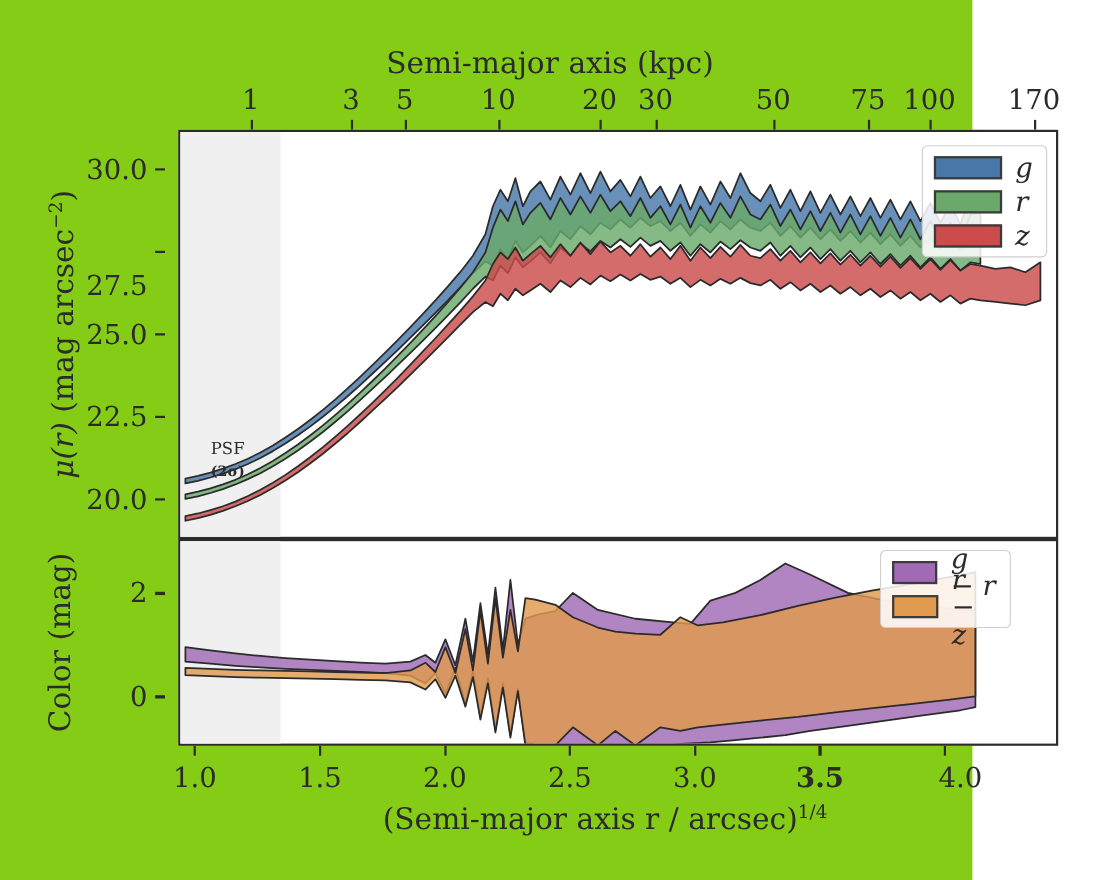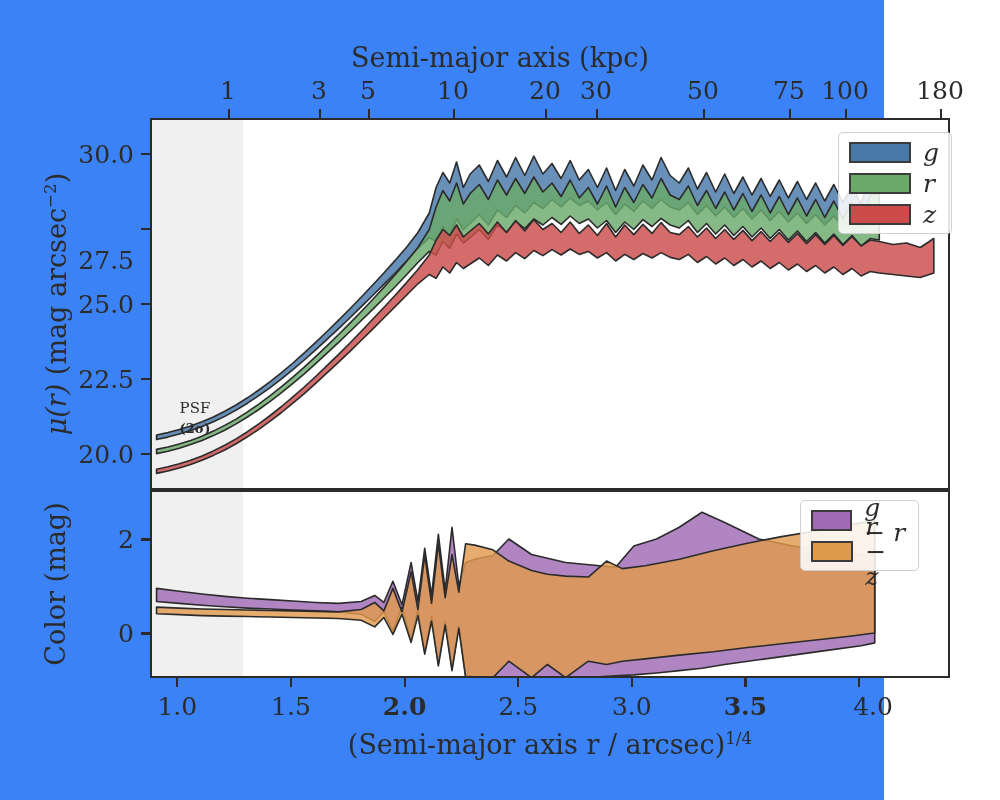--- a/index.html
+++ b/index.html
@@ -1,19 +1,19 @@
 <!DOCTYPE html>
 <html><head>
 <meta charset="utf-8">
 <style>
   html,body{margin:0;padding:0;background:#ffffff;}
   body{width:1000px;height:800px;font-family:"DejaVu Serif",serif;color:#262626;overflow:hidden;}
-  #fig{position:relative;width:884px;height:800px;background:#3b82f6;}
+  #fig{position:relative;width:884px;height:800px;background:#84cc16;}
 
-  .axes-frame{position:absolute;border:2.2px solid #2b2b2b;box-sizing:border-box;background:#fff;}
+  .axes-frame{position:absolute;border:2.2px solid #2b2b2b;box-sizing:border-box;background:#fff;margin-left:12px;}
   .psf-band{position:absolute;background:#f0f0f0;}
   .clip{position:absolute;overflow:hidden;}
 
   svg{display:block;}
 
   .ticklabel{position:absolute;font-family:"DejaVu Serif",serif;font-size:25px;color:#2b2b2b;white-space:nowrap;}
   .tickmark{position:absolute;background:#2b2b2b;}
 
   .axlabel{position:absolute;font-family:"DejaVu Serif",serif;font-size:27px;color:#2b2b2b;white-space:nowrap;}
   .vert{transform-origin:0 0;}
@@ -48,21 +48,21 @@
       <div class="ticklabel" style="left: 545px; top: 76px; transform: translateX(-50%);">20</div>
       <div class="tickmark" style="left: 596px; top: 109px; width: 2.2px; height: 9px;"></div>
       <div class="ticklabel" style="left: 596px; top: 76px; transform: translateX(-50%);">30</div>
       <div class="tickmark" style="left: 703px; top: 109px; width: 2.2px; height: 9px;"></div>
       <div class="ticklabel" style="left: 703px; top: 76px; transform: translateX(-50%);">50</div>
       <div class="tickmark" style="left: 789px; top: 109px; width: 2.2px; height: 9px;"></div>
       <div class="ticklabel" style="left: 789px; top: 76px; transform: translateX(-50%);">75</div>
       <div class="tickmark" style="left: 845px; top: 109px; width: 2.2px; height: 9px;"></div>
       <div class="ticklabel" style="left: 845px; top: 76px; transform: translateX(-50%);">100</div>
       <div class="tickmark" style="left: 940px; top: 109px; width: 2.2px; height: 9px;"></div>
-      <div class="ticklabel" style="left: 940px; top: 76px; transform: translateX(-50%);">180</div>
+      <div class="ticklabel" style="left: 940px; top: 76px; transform: translateX(-50%);">170</div>
     </div>
 
   <div class="axes-frame" id="axTop" style="left:150px;top:118px;width:800px;height:372px;">
     <div class="psf-band" id="psfBandTop" style="left: 0px; top: 0px; width: 90.9091px; height: 100%;"></div>
     <div class="clip" style="left:0;top:0;width:100%;height:100%;">
       <svg id="svgTop" width="800" height="372" viewBox="0 0 800 372">
           <path d="M4.55 315.00 L15.91 312.60 L27.27 309.60 L38.64 306.00 L50.00 301.80 L61.36 297.00 L72.73 291.30 L84.09 285.00 L95.45 277.80 L106.82 270.00 L118.18 261.60 L129.55 252.60 L140.91 243.00 L152.27 232.80 L163.64 222.30 L175.00 211.50 L186.36 200.40 L197.73 189.00 L209.09 177.30 L220.45 165.30 L231.82 153.00 L243.18 140.40 L254.55 127.20 L265.91 112.50 L277.27 93.00 L284.09 67.50 L290.91 52.50 L297.73 63.00 L304.55 42.00 L311.36 67.50 L318.18 54.00 L327.27 45.00 L336.36 61.50 L345.45 40.50 L354.55 57.00 L363.64 37.50 L372.73 55.50 L381.82 36.00 L390.91 54.00 L400.00 43.50 L409.09 58.50 L418.18 40.50 L427.27 60.00 L436.36 49.50 L445.45 67.50 L454.55 48.00 L463.64 70.50 L472.73 49.50 L481.82 66.00 L490.91 45.00 L500.00 60.00 L509.09 37.50 L518.18 55.50 L527.27 63.00 L536.36 48.00 L545.45 69.00 L554.55 52.50 L563.64 72.00 L572.73 54.00 L581.82 73.50 L590.91 57.00 L600.00 75.00 L609.09 58.50 L618.18 76.50 L627.27 60.00 L636.36 78.00 L645.45 61.50 L654.55 79.50 L663.64 63.00 L672.73 81.00 L681.82 64.50 L690.91 82.50 L700.00 66.00 L709.09 84.00 L718.18 55.50 L727.27 54.00 L727.27 102.00 L718.18 100.50 L709.09 108.00 L700.00 97.50 L690.91 106.50 L681.82 96.00 L672.73 105.00 L663.64 94.50 L654.55 103.50 L645.45 93.00 L636.36 102.00 L627.27 91.50 L618.18 100.50 L609.09 90.00 L600.00 99.00 L590.91 88.50 L581.82 97.50 L572.73 87.00 L563.64 96.00 L554.55 85.50 L545.45 94.50 L536.36 82.50 L527.27 90.00 L518.18 87.00 L509.09 79.50 L500.00 88.50 L490.91 81.00 L481.82 91.50 L472.73 84.00 L463.64 94.50 L454.55 82.50 L445.45 90.00 L436.36 81.00 L427.27 85.50 L418.18 78.00 L409.09 87.00 L400.00 79.50 L390.91 88.50 L381.82 82.50 L372.73 93.00 L363.64 85.50 L354.55 97.50 L345.45 90.00 L336.36 105.00 L327.27 94.50 L318.18 103.50 L311.36 109.50 L304.55 99.00 L297.73 115.50 L290.91 106.50 L284.09 121.50 L277.27 117.60 L265.91 128.40 L254.55 141.00 L243.18 153.00 L231.82 164.40 L220.45 175.80 L209.09 186.90 L197.73 198.00 L186.36 208.80 L175.00 219.30 L163.64 229.80 L152.27 240.00 L140.91 249.60 L129.55 258.90 L118.18 267.60 L106.82 275.70 L95.45 283.20 L84.09 290.10 L72.73 296.40 L61.36 301.80 L50.00 306.60 L38.64 310.50 L27.27 314.10 L15.91 317.10 L4.55 319.50 Z" fill="#4878a8" fill-opacity="0.82" stroke="#2b2b2b" stroke-width="1.6" stroke-linejoin="round"></path>
           <path d="M4.55 329.40 L15.91 327.00 L27.27 324.00 L38.64 320.40 L50.00 316.20 L61.36 311.10 L72.73 305.40 L84.09 299.10 L95.45 291.90 L106.82 284.10 L118.18 275.70 L129.55 266.70 L140.91 257.10 L152.27 247.20 L163.64 236.70 L175.00 225.90 L186.36 214.80 L197.73 203.40 L209.09 191.70 L220.45 179.70 L231.82 167.40 L243.18 154.80 L254.55 141.60 L265.91 127.50 L277.27 109.50 L284.09 87.00 L290.91 70.50 L297.73 81.00 L304.55 63.00 L311.36 84.00 L318.18 73.50 L327.27 64.50 L336.36 79.50 L345.45 60.00 L354.55 75.00 L363.64 58.50 L372.73 73.50 L381.82 57.00 L390.91 72.00 L400.00 63.00 L409.09 76.50 L418.18 60.00 L427.27 78.00 L436.36 67.50 L445.45 84.00 L454.55 66.00 L463.64 87.00 L472.73 67.50 L481.82 82.50 L490.91 64.50 L500.00 78.00 L509.09 58.50 L518.18 75.00 L527.27 79.50 L536.36 66.00 L545.45 85.50 L554.55 70.50 L563.64 88.50 L572.73 72.00 L581.82 90.00 L590.91 73.50 L600.00 91.50 L609.09 75.00 L618.18 93.00 L627.27 76.50 L636.36 94.50 L645.45 78.00 L654.55 96.00 L663.64 79.50 L672.73 97.50 L681.82 81.00 L690.91 99.00 L700.00 82.50 L709.09 100.50 L718.18 75.00 L727.27 73.50 L727.27 120.00 L718.18 118.50 L709.09 126.00 L700.00 115.50 L690.91 124.50 L681.82 114.00 L672.73 123.00 L663.64 112.50 L654.55 121.50 L645.45 111.00 L636.36 120.00 L627.27 109.50 L618.18 118.50 L609.09 108.00 L600.00 117.00 L590.91 106.50 L581.82 115.50 L572.73 105.00 L563.64 114.00 L554.55 103.50 L545.45 112.50 L536.36 100.50 L527.27 108.00 L518.18 105.00 L509.09 98.40 L500.00 106.50 L490.91 99.60 L481.82 109.50 L472.73 102.00 L463.64 112.50 L454.55 100.50 L445.45 108.00 L436.36 99.00 L427.27 103.50 L418.18 96.00 L409.09 104.40 L400.00 97.50 L390.91 105.00 L381.82 99.00 L372.73 108.60 L363.64 101.40 L354.55 112.50 L345.45 105.00 L336.36 119.40 L327.27 109.50 L318.18 117.60 L311.36 123.00 L304.55 114.00 L297.73 128.40 L290.91 121.50 L284.09 135.00 L277.27 131.40 L265.91 142.50 L254.55 154.80 L243.18 166.80 L231.82 178.20 L220.45 189.60 L209.09 200.70 L197.73 211.80 L186.36 222.60 L175.00 233.10 L163.64 243.60 L152.27 253.80 L140.91 263.40 L129.55 272.70 L118.18 281.40 L106.82 289.50 L95.45 297.00 L84.09 303.90 L72.73 310.20 L61.36 315.60 L50.00 320.40 L38.64 324.60 L27.27 328.20 L15.91 331.20 L4.55 333.60 Z" fill="#6aa96a" fill-opacity="0.82" stroke="#2b2b2b" stroke-width="1.6" stroke-linejoin="round"></path>
           <path d="M4.55 349.20 L15.91 346.80 L27.27 343.80 L38.64 340.20 L50.00 336.00 L61.36 330.90 L72.73 325.20 L84.09 318.90 L95.45 311.70 L106.82 303.90 L118.18 295.50 L129.55 286.50 L140.91 276.90 L152.27 267.00 L163.64 256.50 L175.00 245.70 L186.36 234.60 L197.73 223.20 L209.09 211.50 L220.45 199.50 L231.82 187.50 L243.18 175.20 L254.55 162.60 L265.91 149.40 L277.27 135.00 L284.09 120.00 L290.91 109.50 L297.73 115.50 L304.55 105.00 L311.36 117.00 L318.18 111.00 L327.27 103.50 L336.36 114.00 L345.45 102.00 L354.55 112.50 L363.64 100.50 L372.73 111.00 L381.82 99.60 L390.91 109.50 L400.00 103.50 L409.09 112.50 L418.18 102.00 L427.27 113.40 L436.36 105.00 L445.45 115.50 L454.55 103.50 L463.64 117.00 L472.73 105.00 L481.82 114.60 L490.91 104.40 L500.00 113.40 L509.09 102.60 L518.18 112.50 L527.27 114.60 L536.36 106.50 L545.45 117.00 L554.55 108.00 L563.64 118.50 L572.73 109.50 L581.82 119.40 L590.91 110.40 L600.00 120.60 L609.09 111.60 L618.18 121.50 L627.27 112.50 L636.36 122.40 L645.45 113.40 L654.55 123.60 L663.64 114.60 L672.73 124.50 L681.82 115.50 L690.91 125.40 L700.00 116.40 L709.09 126.00 L718.18 120.00 L727.27 121.50 L740.91 124.50 L754.55 123.00 L768.18 127.50 L781.82 118.50 L781.82 153.00 L768.18 157.50 L754.55 156.00 L740.91 154.50 L727.27 153.00 L718.18 151.50 L709.09 156.00 L700.00 148.50 L690.91 154.50 L681.82 147.00 L672.73 153.00 L663.64 145.50 L654.55 151.50 L645.45 144.00 L636.36 150.00 L627.27 142.50 L618.18 148.50 L609.09 141.00 L600.00 147.00 L590.91 139.50 L581.82 145.50 L572.73 138.00 L563.64 144.00 L554.55 136.50 L545.45 142.50 L536.36 134.40 L527.27 139.50 L518.18 137.40 L509.09 132.60 L500.00 138.00 L490.91 133.50 L481.82 139.50 L472.73 134.40 L463.64 141.00 L454.55 132.60 L445.45 138.00 L436.36 131.40 L427.27 134.40 L418.18 129.00 L409.09 135.00 L400.00 129.60 L390.91 135.60 L381.82 130.50 L372.73 138.60 L363.64 132.60 L354.55 141.00 L345.45 135.00 L336.36 145.50 L327.27 138.00 L318.18 144.00 L311.36 148.50 L304.55 142.50 L297.73 153.00 L290.91 147.00 L284.09 158.40 L277.27 154.50 L265.91 163.80 L254.55 175.20 L243.18 186.60 L231.82 198.00 L220.45 209.40 L209.09 220.50 L197.73 231.60 L186.36 242.40 L175.00 252.90 L163.64 263.40 L152.27 273.60 L140.91 283.20 L129.55 292.50 L118.18 301.20 L106.82 309.30 L95.45 316.80 L84.09 323.70 L72.73 330.00 L61.36 335.40 L50.00 340.20 L38.64 344.40 L27.27 348.00 L15.91 351.00 L4.55 353.40 Z" fill="#cc4c4c" fill-opacity="0.82" stroke="#2b2b2b" stroke-width="1.6" stroke-linejoin="round"></path>
         </svg>
@@ -135,21 +135,21 @@
     </div>
 
   <div class="axlabel vert" style="left:40px;top:584px;transform:rotate(-90deg) translateX(-50%);">Color (mag)</div>
 
   <div id="botXTicks">
       <div class="tickmark" style="left: 176.273px; top: 678px; width: 2.2px; height: 9px;"></div>
       <div class="ticklabel" style="left: 177.273px; top: 692px; transform: translateX(-50%);">1.0</div>
       <div class="tickmark" style="left: 289.909px; top: 678px; width: 2.2px; height: 9px;"></div>
       <div class="ticklabel" style="left: 290.909px; top: 692px; transform: translateX(-50%);">1.5</div>
       <div class="tickmark" style="left: 403.545px; top: 678px; width: 2.2px; height: 9px;"></div>
-      <div class="ticklabel" style="left: 404.545px; top: 692px; transform: translateX(-50%); font-weight: bold;">2.0</div>
+      <div class="ticklabel" style="left: 404.545px; top: 692px; transform: translateX(-50%);">2.0</div>
       <div class="tickmark" style="left: 517.182px; top: 678px; width: 2.2px; height: 9px;"></div>
       <div class="ticklabel" style="left: 518.182px; top: 692px; transform: translateX(-50%);">2.5</div>
       <div class="tickmark" style="left: 630.818px; top: 678px; width: 2.2px; height: 9px;"></div>
       <div class="ticklabel" style="left: 631.818px; top: 692px; transform: translateX(-50%);">3.0</div>
       <div class="tickmark" style="left: 744.455px; top: 678px; width: 2.2px; height: 9px;"></div>
       <div class="ticklabel" style="left: 745.455px; top: 692px; transform: translateX(-50%); font-weight: bold;">3.5</div>
       <div class="tickmark" style="left: 858.091px; top: 678px; width: 2.2px; height: 9px;"></div>
       <div class="ticklabel" style="left: 859.091px; top: 692px; transform: translateX(-50%); margin-left: 14px;">4.0</div>
     </div>
   <div class="axlabel" style="left:550px;top:728px;transform:translateX(-50%);">

